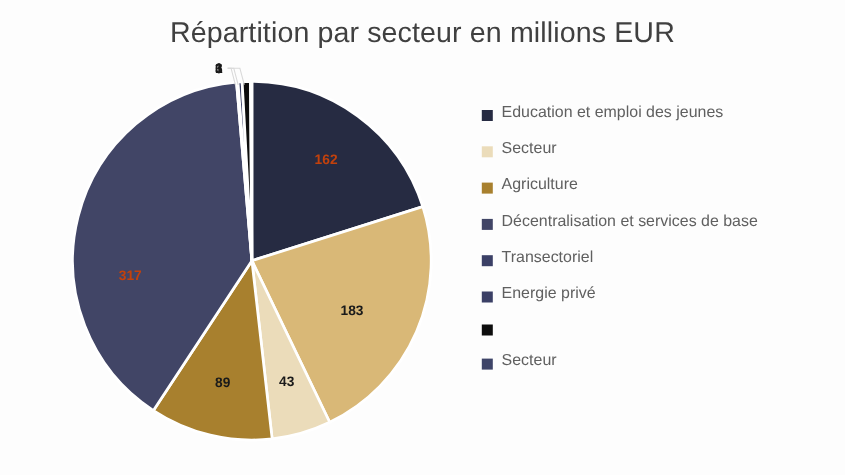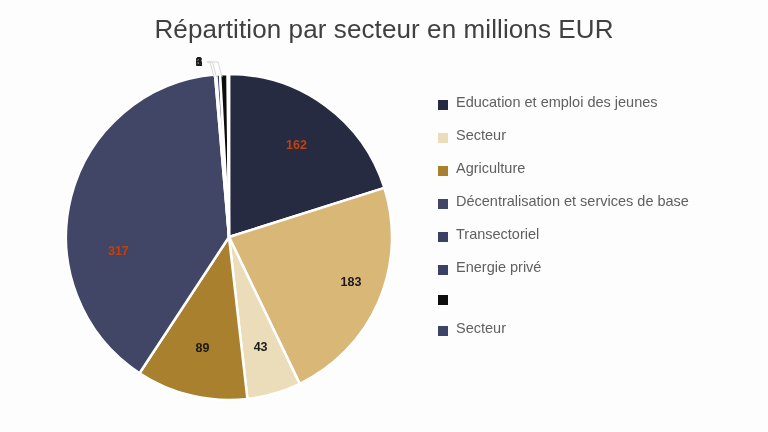--- a/index.html
+++ b/index.html
@@ -100,21 +100,21 @@
           <path d="M 229 237 L 227.72776545803896 74.00496504718237 A 163 163 0 0 1 228.99999999999997 74 Z" fill="#3e4468" stroke="#ffffff" stroke-width="2.5" stroke-linejoin="round"></path>
         </g>
       <g id="pie-leaders">
           <path d="M 207 62 L 210.05666009350847 62 L 214.05666009350847 77.42068012564269" fill="none" stroke="#d9d9d9" stroke-width="1"></path>
           <path d="M 207 62 L 212.5180131466862 62 L 216.5180131466862 77.23783707236089" fill="none" stroke="#d9d9d9" stroke-width="1"></path>
           <path d="M 207 62 L 218.06448175380834 62 L 222.06448175380834 76.96705166440287" fill="none" stroke="#d9d9d9" stroke-width="1"></path>
         </g>
     </svg>
     <div id="pie-labels">
         <div class="slice-label" style="left: 296.426px; top: 144.954px;">162</div>
-        <div class="slice-label dark" style="left: 351px; top: 282.253px; text-align: center;">183</div>
+        <div class="slice-label dark" style="left: 320px; top: 282.253px; text-align: center;">183</div>
         <div class="slice-label dark" style="left: 260.64px; top: 346.625px;">43</div>
         <div class="slice-label dark" style="left: 202.526px; top: 347.986px;">89</div>
         <div class="slice-label" style="left: 118.386px; top: 209.013px; margin-top: 42px;">317</div>
         <div class="slice-label dark" style="left: 199px; top: 62px;">1</div>
         <div class="slice-label dark" style="left: 199px; top: 62px;">3</div>
         <div class="slice-label dark" style="left: 199px; top: 62px;">6</div>
       </div>
   </div>
 
   <div id="legend">

